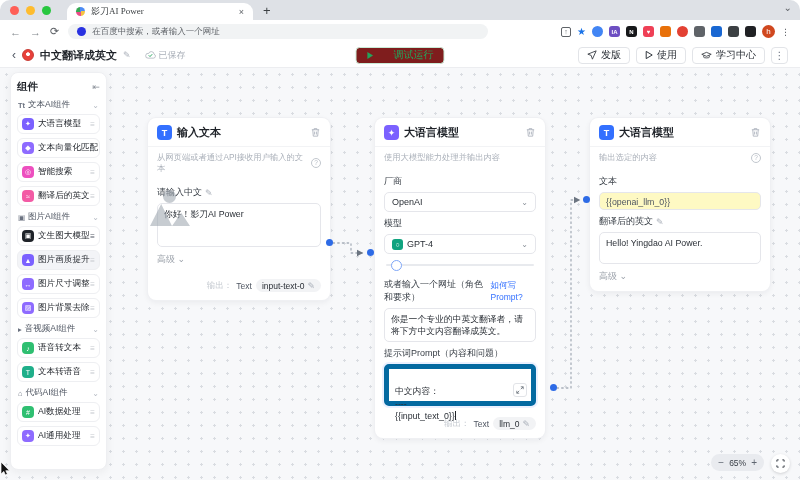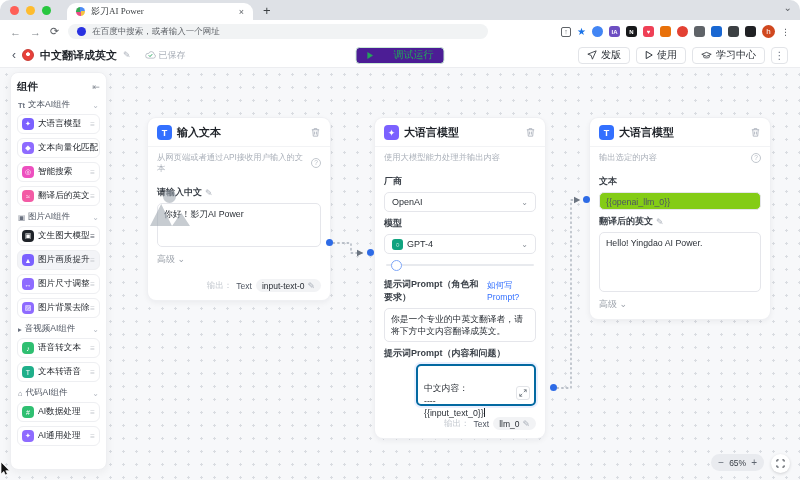--- a/index.html
+++ b/index.html
@@ -45,21 +45,21 @@
     display:flex; align-items:center; gap:6px; padding:0 12px; position:relative; flex:0 0 auto; }
   .back { color:#4E5561; font-size:12px; }
   .appicon { width:12px; height:12px; border-radius:50%;
     background:radial-gradient(circle at 50% 42%, #fff 0 1.6px, #E8403A 2.2px 100%);
     border:1px solid #C93A33; }
   .apptitle { font-size:11px; font-weight:bold; color:#1F2329; }
   .pencil { color:#A8AEB8; font-size:9px; }
   .saved { display:flex; align-items:center; gap:3px; margin-left:8px;
     font-size:9px; color:#A9AFB8; }
   .runbtn { position:absolute; left:50%; transform:translateX(-50%); height:17px;
-    background:#4c1d95; border:1px solid #C9EBD6; border-radius:4px; display:flex;
+    background:#7f1d1d; border:1px solid #C9EBD6; border-radius:4px; display:flex;
     align-items:center; gap:20px; padding:0 10px; color:#23A45B; font-size:10px; }
   .hdr-right { margin-left:auto; display:flex; align-items:center; gap:6px; }
   .hbtn { height:17px; border:1px solid #E2E4E8; border-radius:4px; background:#fff;
     display:flex; align-items:center; gap:4px; padding:0 8px; font-size:10px; color:#2A2F36; }
   .hbtn.sq { width:17px; padding:0; justify-content:center; color:#6B7280; }
 
   
   .main { position:relative; flex:1; background:#F7F8FA;
     background-image:radial-gradient(#D9DCE1 1px, rgba(0,0,0,0) 1.2px);
     background-size:13px 13px; overflow:hidden; }
@@ -91,26 +91,26 @@
   .node-head { display:flex; align-items:center; gap:5px; padding:7px 9px 6px; }
   .node-icon { width:15px; height:15px; border-radius:4px; color:#fff; font-size:9px;
     font-weight:bold; display:flex; align-items:center; justify-content:center; }
   .node-title { flex:1; font-size:11px; font-weight:bold; color:#1F2329; }
   .node-desc { display:flex; align-items:center; gap:4px; padding:5px 9px;
     border-top:1px solid #F2F3F5; font-size:8.3px; color:#ABB1BA; }
   .help { margin-left:auto; width:10px; height:10px; border:1px solid #C2C7CE;
     border-radius:50%; color:#B6BCC4; font-size:6.5px; line-height:8.5px; text-align:center; flex:0 0 10px;}
   .node-body { padding:2px 9px 6px; }
   .fld-label { display:flex; align-items:center; gap:3px; font-size:9px; color:#3A4048;
-    margin:5px 0 4px;font-weight:bold; }
+    margin:5px 0 4px; }
   .ta { border:1px solid #E5E6EB; border-radius:5px; padding:4px 6px; font-size:8.8px;
     color:#2A2F36; line-height:1.4; position:relative; }
-  .ta.gray { background:#84cc16; color:#4E5561; }
-  .ta.focus { border:2px solid #0369a1; box-shadow:0 0 0 2px rgba(51,112,255,.10);
-    white-space:pre-line;margin-left:32px; }
+  .ta.gray { background:#fef9c3; color:#4E5561; }
+  .ta.focus { border:5px solid #0369a1; box-shadow:0 0 0 2px rgba(51,112,255,.10);
+    white-space:pre-line; }
   .caret { display:inline-block; width:1px; height:9px; background:#1F2329;
     vertical-align:-1px; }
   .expand { position:absolute; right:4px; bottom:4px; width:14px; height:14px;
     border:1px solid #E2E4E8; border-radius:3px; background:#fff; display:flex;
     align-items:center; justify-content:center; }
   .selectbox { height:20px; border:1px solid #E5E6EB; border-radius:5px; display:flex;
     align-items:center; gap:4px; padding:0 7px; font-size:9px; color:#2A2F36; }
   .chev { margin-left:auto; color:#8A9099; font-size:8px; }
   .mini-ic { width:11px; height:11px; border-radius:3px; background:#10A37F; color:#fff;
     font-size:7px; display:flex; align-items:center; justify-content:center; }
@@ -409,21 +409,21 @@
         <div class="selectbox">
           <span class="mini-ic">○</span>
           <span>GPT-4</span>
           <span class="chev">⌄</span>
         </div>
         <div class="slider">
           <span class="track"></span>
           <span class="thumb"></span>
         </div>
         <div class="plabel-row">
-          <span class="fld-label" style="margin:0">提示词Prompt（角色和要求）</span>
+          <span class="fld-label" style="margin:0">或者输入一个网址（角色和要求）</span>
           <span class="plink">如何写Prompt?</span>
         </div>
         <div class="ta" style="height:34px">
           <span>你是一个专业的中英文翻译者，请将下方中文内容翻译成英文。</span>
         </div>
         <div class="fld-label">提示词Prompt（内容和问题）</div>
         <div class="ta focus" style="height:42px">
           <span>中文内容：
 ----
 {{input_text_0}}</span><span class="caret"></span>
@@ -458,21 +458,21 @@
       </div>
       <div class="node-body">
         <div class="fld-label">文本</div>
         <div class="ta gray" style="height:18px; padding:3px 6px">
           <span>{{openai_llm_0}}</span>
         </div>
         <div class="fld-label">
           <span>翻译后的英文</span>
           <span class="pencil">✎</span>
         </div>
-        <div class="ta" style="height:60px">
+        <div class="ta" style="height:32px">
           <span>Hello! Yingdao AI Power.</span>
         </div>
         <div class="adv">
           <span>高级</span>
           <span>⌄</span>
         </div>
       </div>
     </div>
 
     <div class="watermark">

